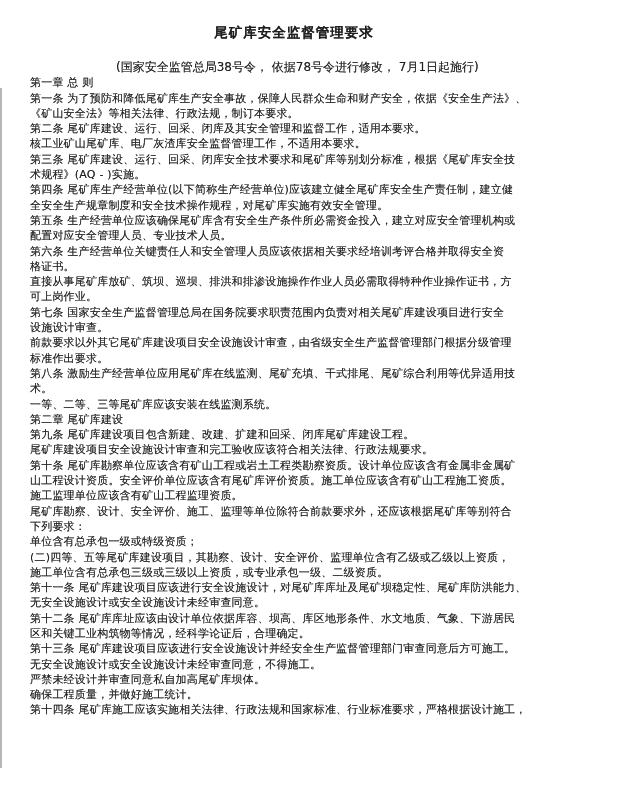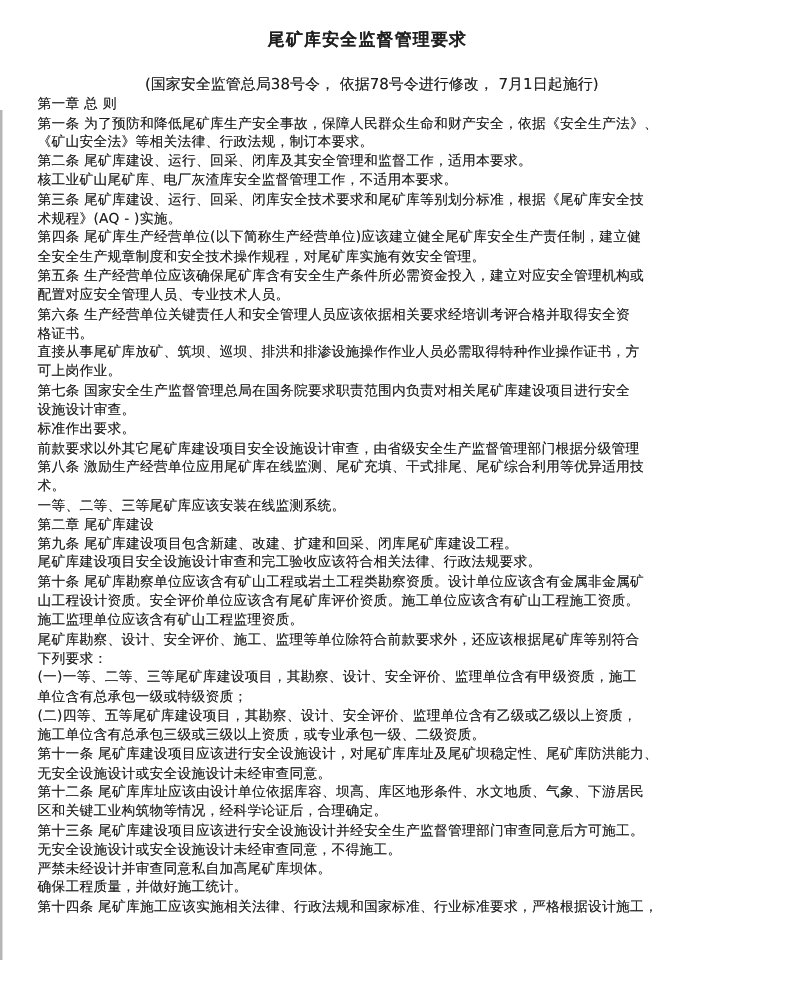--- a/index.html
+++ b/index.html
@@ -75,34 +75,33 @@
   <div class="doc-line">第四条 尾矿库生产经营单位(以下简称生产经营单位)应该建立健全尾矿库安全生产责任制，建立健</div>
   <div class="doc-line">全安全生产规章制度和安全技术操作规程，对尾矿库实施有效安全管理。</div>
   <div class="doc-line">第五条 生产经营单位应该确保尾矿库含有安全生产条件所必需资金投入，建立对应安全管理机构或</div>
   <div class="doc-line">配置对应安全管理人员、专业技术人员。</div>
   <div class="doc-line">第六条 生产经营单位关键责任人和安全管理人员应该依据相关要求经培训考评合格并取得安全资</div>
   <div class="doc-line">格证书。</div>
   <div class="doc-line">直接从事尾矿库放矿、筑坝、巡坝、排洪和排渗设施操作作业人员必需取得特种作业操作证书，方</div>
   <div class="doc-line">可上岗作业。</div>
   <div class="doc-line">第七条 国家安全生产监督管理总局在国务院要求职责范围内负责对相关尾矿库建设项目进行安全</div>
   <div class="doc-line">设施设计审查。</div>
+  <div class="doc-line">前款要求以外其它尾矿库建设项目安全设施设计审查，由省级安全生产监督管理部门根据分级管理</div>
   <div class="doc-line">标准作出要求。</div>
-  <div class="doc-line">前款要求以外其它尾矿库建设项目安全设施设计审查，由省级安全生产监督管理部门根据分级管理</div>
   <div class="doc-line">第八条 激励生产经营单位应用尾矿库在线监测、尾矿充填、干式排尾、尾矿综合利用等优异适用技</div>
   <div class="doc-line">术。</div>
   <div class="doc-line">一等、二等、三等尾矿库应该安装在线监测系统。</div>
   <div class="doc-line">第二章 尾矿库建设</div>
   <div class="doc-line">第九条 尾矿库建设项目包含新建、改建、扩建和回采、闭库尾矿库建设工程。</div>
   <div class="doc-line">尾矿库建设项目安全设施设计审查和完工验收应该符合相关法律、行政法规要求。</div>
   <div class="doc-line">第十条 尾矿库勘察单位应该含有矿山工程或岩土工程类勘察资质。设计单位应该含有金属非金属矿</div>
   <div class="doc-line">山工程设计资质。安全评价单位应该含有尾矿库评价资质。施工单位应该含有矿山工程施工资质。</div>
   <div class="doc-line">施工监理单位应该含有矿山工程监理资质。</div>
   <div class="doc-line">尾矿库勘察、设计、安全评价、施工、监理等单位除符合前款要求外，还应该根据尾矿库等别符合</div>
   <div class="doc-line">下列要求：</div>
-  <div class="doc-line">(一)一等、二等、三等尾矿库建设项目，其勘察、设计、安全评价、监理单位含有甲级资质，施工</div>
   <div class="doc-line">单位含有总承包一级或特级资质；</div>
   <div class="doc-line">(二)四等、五等尾矿库建设项目，其勘察、设计、安全评价、监理单位含有乙级或乙级以上资质，</div>
   <div class="doc-line">施工单位含有总承包三级或三级以上资质，或专业承包一级、二级资质。</div>
   <div class="doc-line">第十一条 尾矿库建设项目应该进行安全设施设计，对尾矿库库址及尾矿坝稳定性、尾矿库防洪能力、</div>
   <div class="doc-line">无安全设施设计或安全设施设计未经审查同意。</div>
   <div class="doc-line">第十二条 尾矿库库址应该由设计单位依据库容、坝高、库区地形条件、水文地质、气象、下游居民</div>
   <div class="doc-line">区和关键工业构筑物等情况，经科学论证后，合理确定。</div>
   <div class="doc-line">第十三条 尾矿库建设项目应该进行安全设施设计并经安全生产监督管理部门审查同意后方可施工。</div>
   <div class="doc-line">无安全设施设计或安全设施设计未经审查同意，不得施工。</div>
   <div class="doc-line">严禁未经设计并审查同意私自加高尾矿库坝体。</div>

